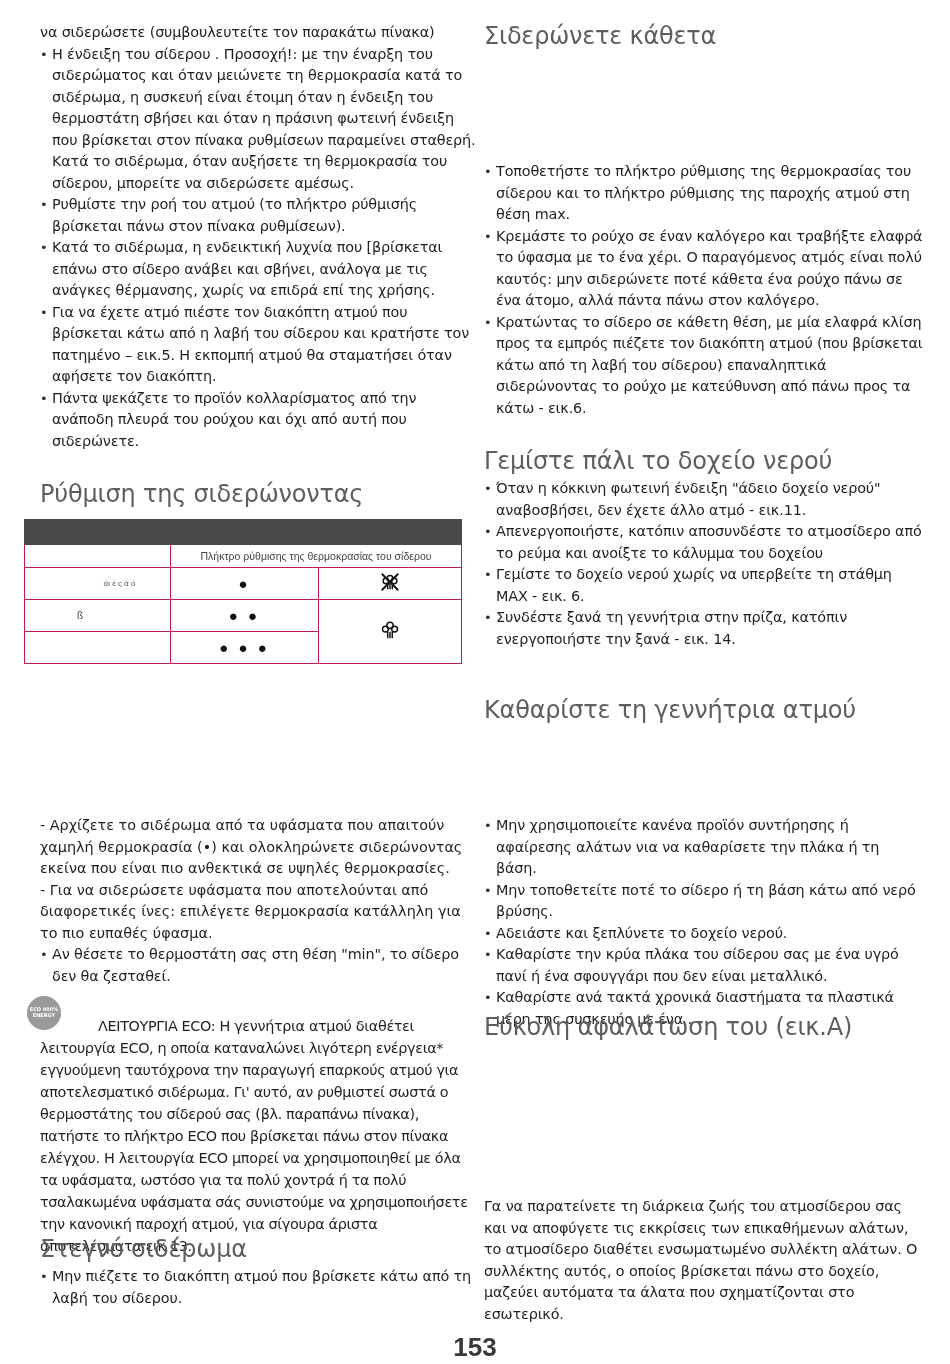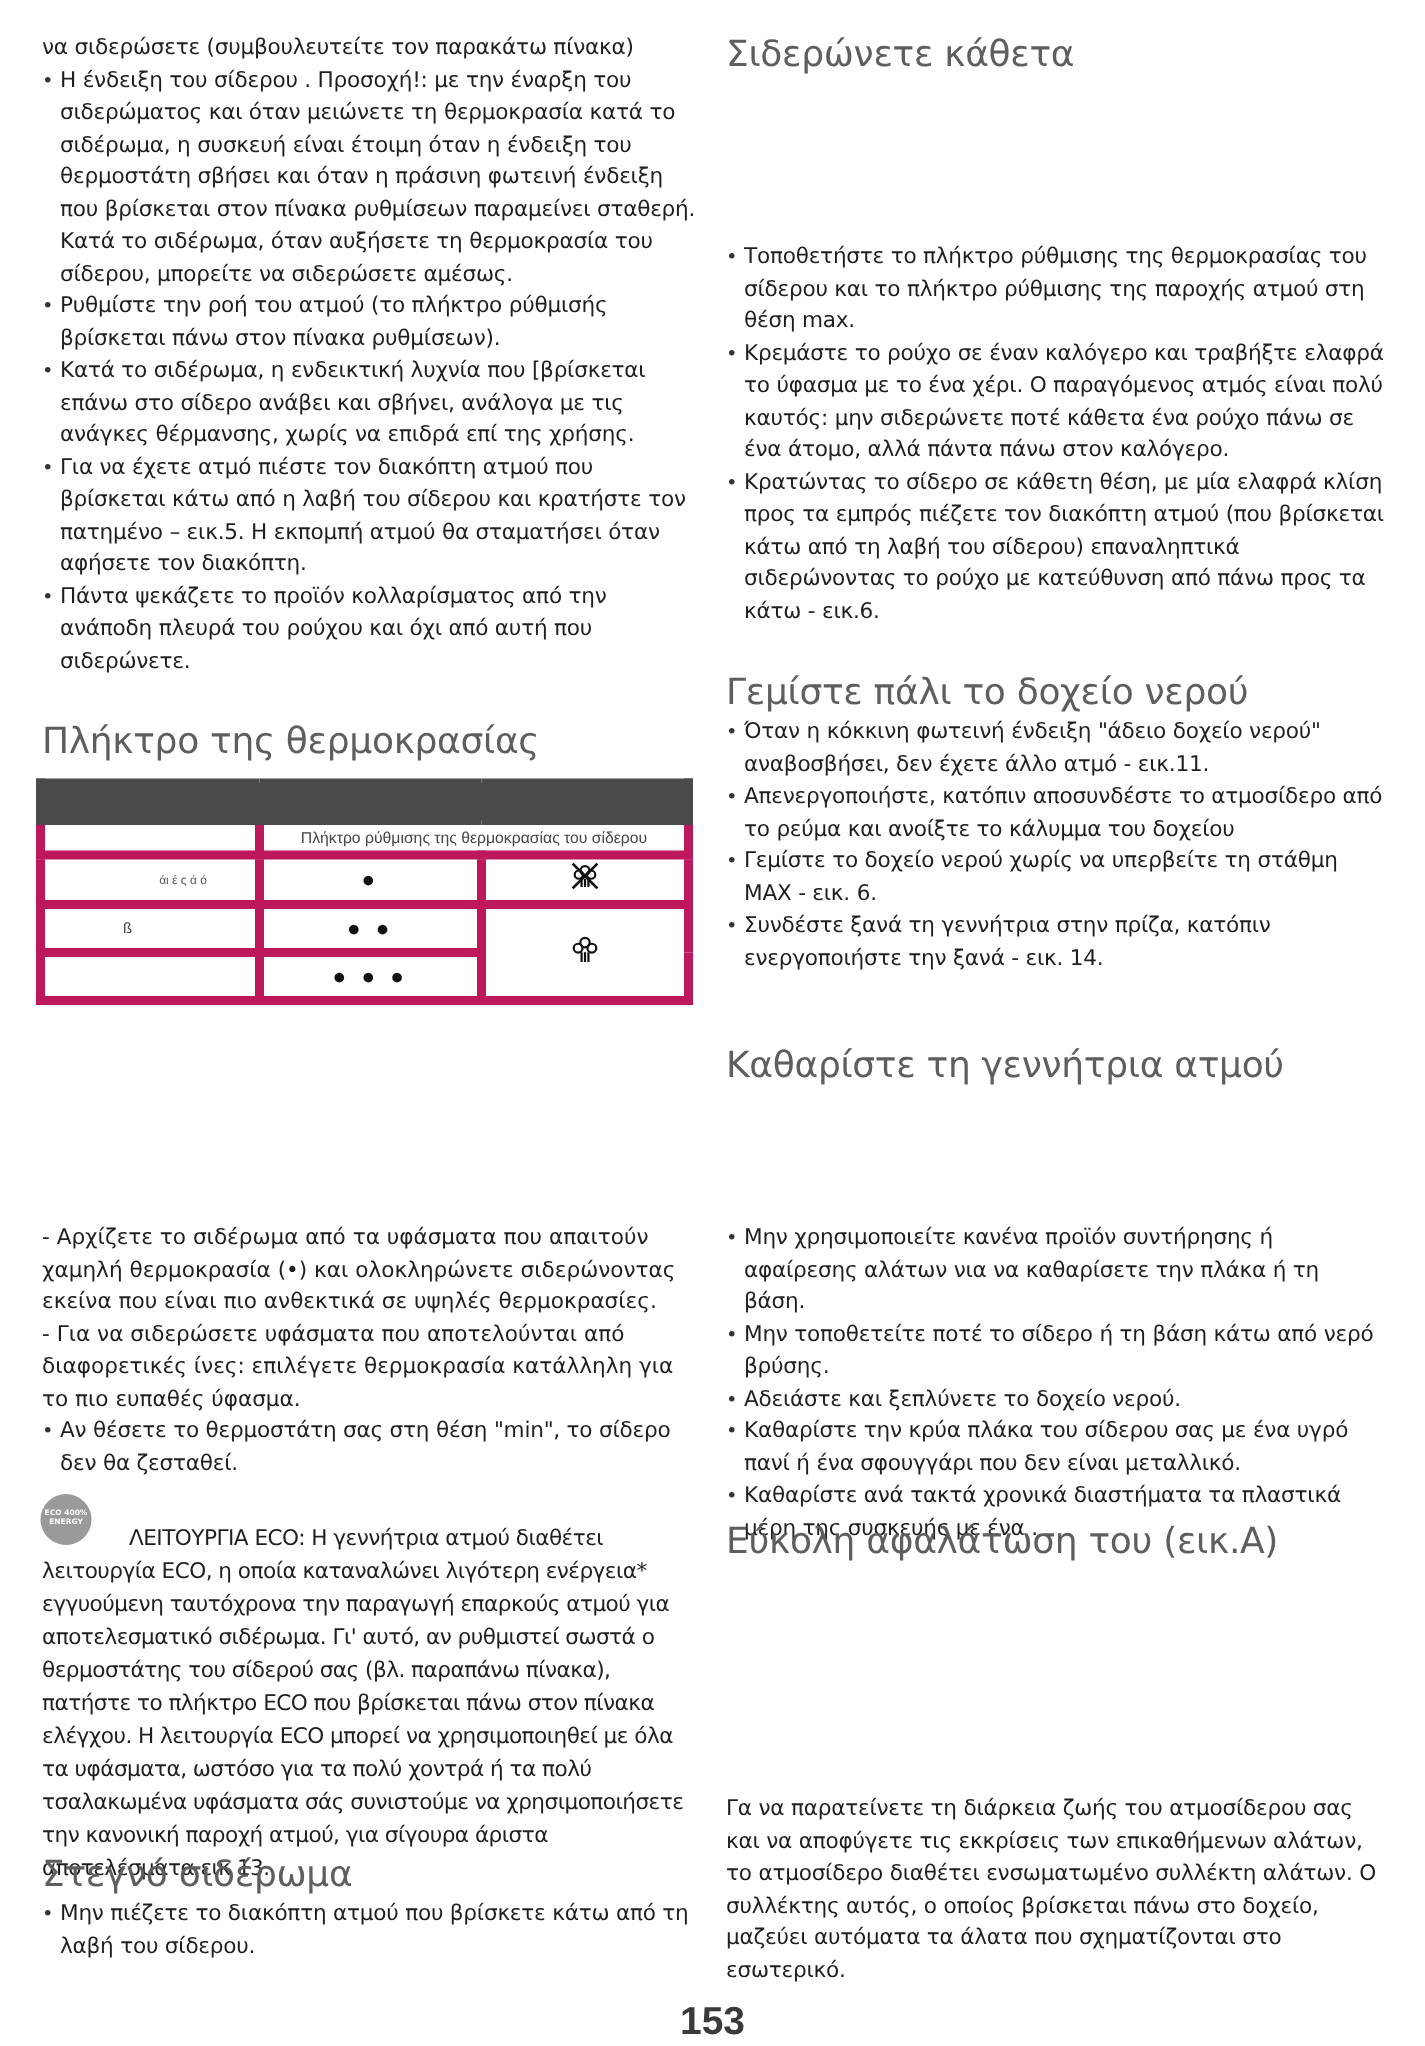--- a/index.html
+++ b/index.html
@@ -1,29 +1,29 @@
 <!DOCTYPE html>
 <html><head>
   <meta charset="utf-8">
   <style>
     * { box-sizing: border-box; margin: 0; padding: 0; }
     html, body { width: 950px; height: 1364px; background: #ffffff; overflow: hidden; }
     body { position: relative; font-family: "DejaVu Sans", "Liberation Sans", sans-serif; color: #1f1f1f; }
     .col { position: absolute; }
-    .left { left: 28px; width: 438px; }
+    .left { left: 40px; width: 438px; }
     .right { left: 484px; width: 440px; }
     p.para, li.bul { font-size: 14.4px; line-height: 21.5px; letter-spacing: -0.15px; }
     ul.bullets { list-style: none; }
     ul.bullets li { position: relative; padding-left: 12px; }
     ul.bullets li::before { content: "•"; position: absolute; left: 0; top: 0; font-size: 13px; color: #333; }
     h2.heading { font-weight: normal; font-size: 24px; line-height: 30px; color: #5e5e5e; letter-spacing: -0.2px; }
     .dash-line { font-size: 14.4px; line-height: 21.5px; }
     
     table.temp { position: absolute; left: 24px; top: 519px; width: 438px; border-collapse: collapse; font-family: "Liberation Sans", sans-serif; }
-    table.temp td { border: 6px solid #be185d; text-align: center; vertical-align: middle; }
+    table.temp td { border: 1px solid #be185d; text-align: center; vertical-align: middle; }
     table.temp tr.hdr td { background: #4a4a4a; height: 25px; border-color: #4a4a4a; }
     table.temp tr.sub td { height: 23px; font-size: 10.5px; color: #444; }
     table.temp tr.r td { height: 32px; }
     .dots { font-size: 15px; letter-spacing: 3px; color: #111; }
     .garbled { font-size: 8px; color: #555; text-align: right; padding-left: 44px; }
     .beta { font-size: 10px; color: #444; text-align: left !important; padding-left: 52px; }
     .steam-icon { display: inline-block; width: 22px; height: 22px; }
     .eco-badge { position: absolute; left: 27px; top: 996px; width: 34px; height: 34px; border-radius: 50%; background: #9a9a9a; color: #fff; font-size: 5px; line-height: 6px; text-align: center; padding-top: 10px; font-weight: bold; }
     .eco-text { font-size: 14.4px; line-height: 22px; letter-spacing: -0.35px; }
     .page-num { position: absolute; left: 0; width: 950px; top: 1332px; text-align: center; font-size: 26px; font-weight: bold; color: #3a3a3a; font-family: "Liberation Sans", sans-serif; }
@@ -35,21 +35,21 @@
   <p class="para">να σιδερώσετε (συμβουλευτείτε τον παρακάτω πίνακα)</p>
   <ul class="bullets">
     <li class="bul">Η ένδειξη του σίδερου . Προσοχή!: με την έναρξη του σιδερώματος και όταν μειώνετε τη θερμοκρασία κατά το σιδέρωμα, η συσκευή είναι έτοιμη όταν η ένδειξη του θερμοστάτη σβήσει και όταν η πράσινη φωτεινή ένδειξη που βρίσκεται στον πίνακα ρυθμίσεων παραμείνει σταθερή. Κατά το σιδέρωμα, όταν αυξήσετε τη θερμοκρασία του σίδερου, μπορείτε να σιδερώσετε αμέσως.</li>
     <li class="bul">Ρυθμίστε την ροή του ατμού (το πλήκτρο ρύθμισής βρίσκεται πάνω στον πίνακα ρυθμίσεων).</li>
     <li class="bul">Κατά το σιδέρωμα, η ενδεικτική λυχνία που [βρίσκεται επάνω στο σίδερο ανάβει και σβήνει, ανάλογα με τις ανάγκες θέρμανσης, χωρίς να επιδρά επί της χρήσης.</li>
     <li class="bul">Για να έχετε ατμό πιέστε τον διακόπτη ατμού που βρίσκεται κάτω από η λαβή του σίδερου και κρατήστε τον πατημένο – εικ.5. Η εκπομπή ατμού θα σταματήσει όταν αφήσετε τον διακόπτη.</li>
     <li class="bul">Πάντα ψεκάζετε το προϊόν κολλαρίσματος από την ανάποδη πλευρά του ρούχου και όχι από αυτή που σιδερώνετε.</li>
   </ul>
 </div>
 
-<h2 class="heading col left" style="top:479px;">Πλήκτρο της θερμοκρασίας</h2>
+<h2 class="heading col left" style="top:479px;">Ρύθμιση της σιδερώνοντας</h2>
 
 <table class="temp">
   <tbody>
       <tr class="hdr">
     <td colspan="3"></td>
   </tr>
   <tr class="sub">
     <td style="width:146px;"></td>
     <td colspan="2">Πλήκτρο ρύθμισης της θερμοκρασίας του σίδερου</td>
   </tr>

